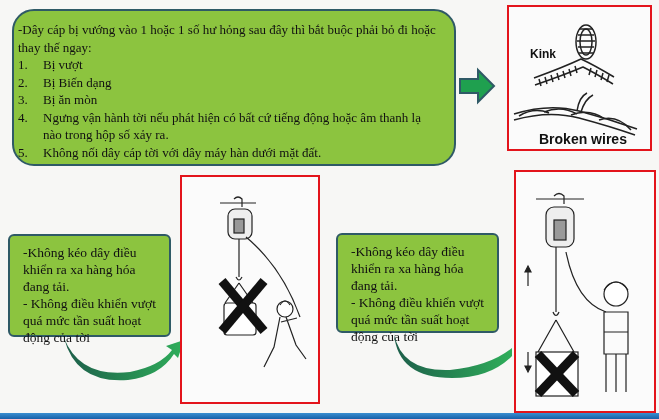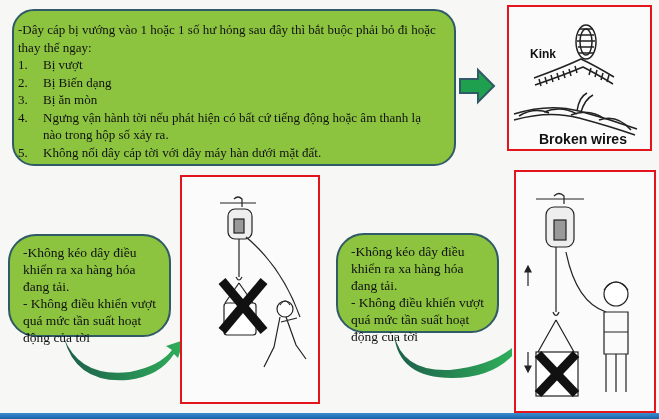--- a/index.html
+++ b/index.html
@@ -2,21 +2,21 @@
 <html><head>
 <meta charset="utf-8">
 <style>
   html, body { margin:0; padding:0; }
   body { width:659px; height:419px; background:#f7f7f5; position:relative; overflow:hidden; font-family:"Liberation Serif", serif; }
   .gbox { position:absolute; background:#8cc43f; border:2px solid #2f5a66; border-radius:22px; color:#111; box-sizing:border-box; }
   .top-box { left:12px; top:9px; width:444px; height:157px; padding:10px 12px 6px 4px; font-size:13px; line-height:17.5px; }
   .top-box ol { margin:0; padding:0; list-style:none; }
   .top-box li { display:flex; }
   .top-box li .num { width:25px; flex:none; }
-  .small-box { font-size:13.5px; line-height:17px; padding:8px 8px 6px 13px; border-radius:28px; }
+  .small-box { font-size:13.5px; line-height:17px; padding:8px 8px 6px 13px; border-radius:6px; }
   .box-left { left:8px; top:234px; width:163px; height:103px; }
   .box-right { left:336px; top:233px; width:163px; height:100px; }
   .redframe { position:absolute; border:2.5px solid #e3141b; box-sizing:border-box; background:#fbfbfb; }
   .rf-top { left:470px; top:5px; width:145px; height:146px;margin-left:37px; }
   .rf-mid { left:180px; top:175px; width:140px; height:229px; }
   .rf-right { left:514px; top:170px; width:142px; height:243px; }
   .label-sans { position:absolute; font-family:"Liberation Sans", sans-serif; font-weight:bold; color:#111; }
   .bottombar { position:absolute; left:0; top:413px; width:659px; height:6px; background:linear-gradient(#3a8fd0,#1860a8); }
   svg { position:absolute; left:0; top:0; }
 </style>

